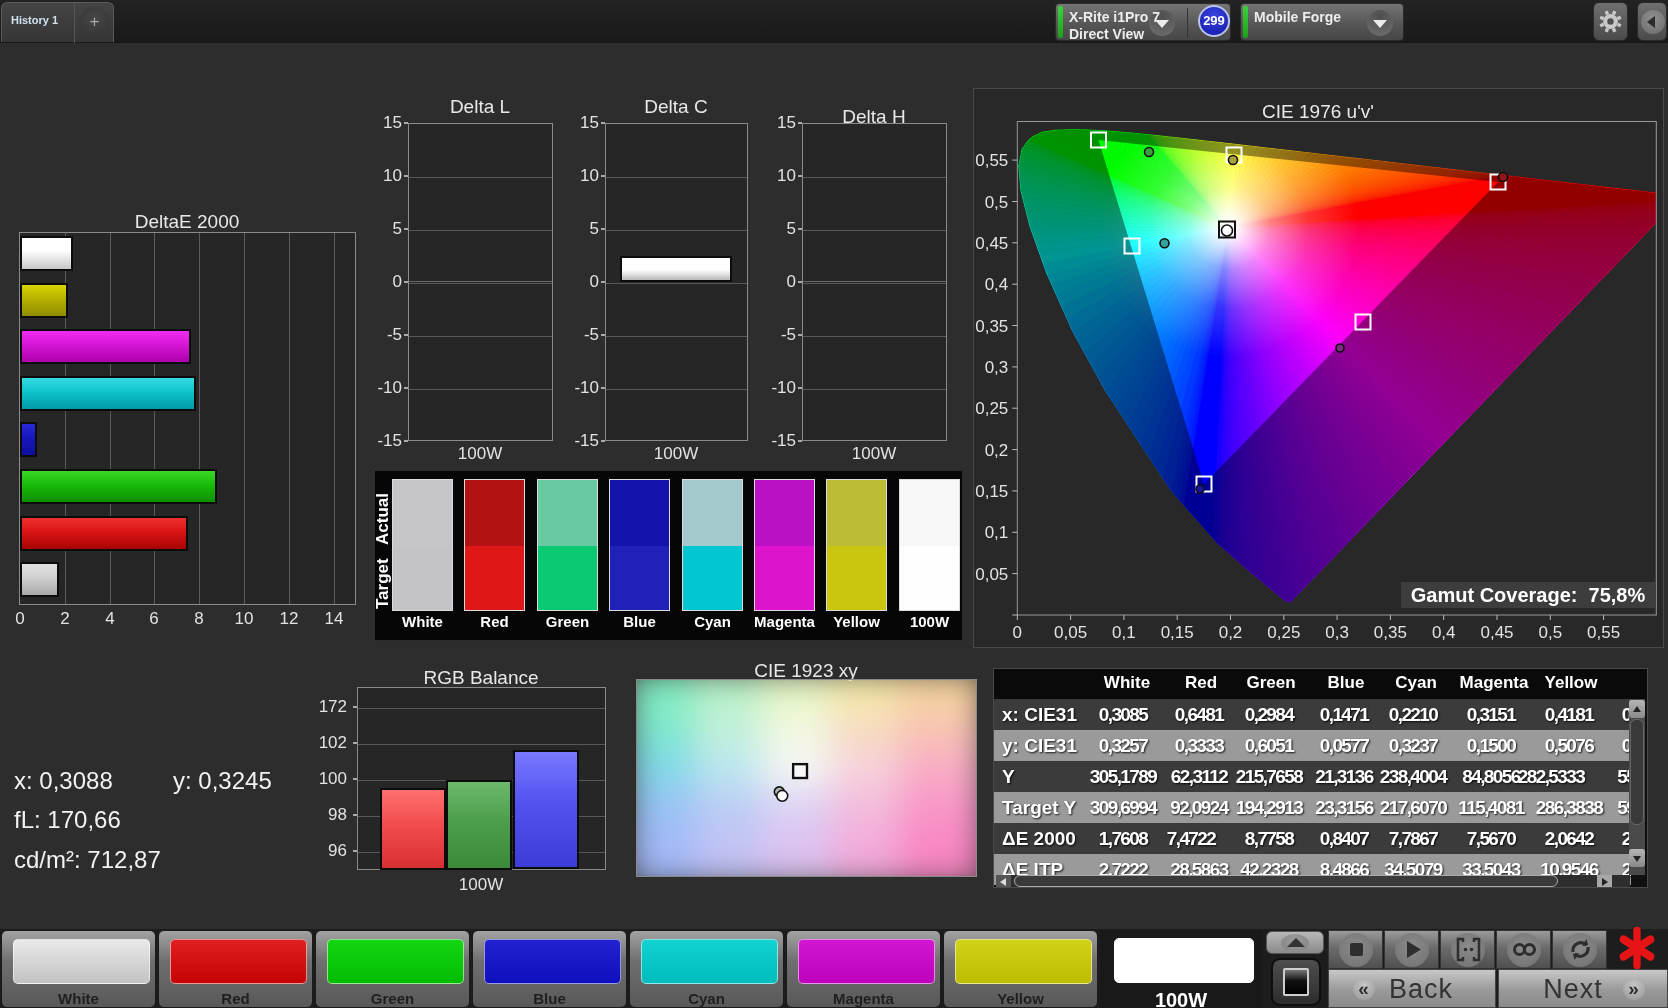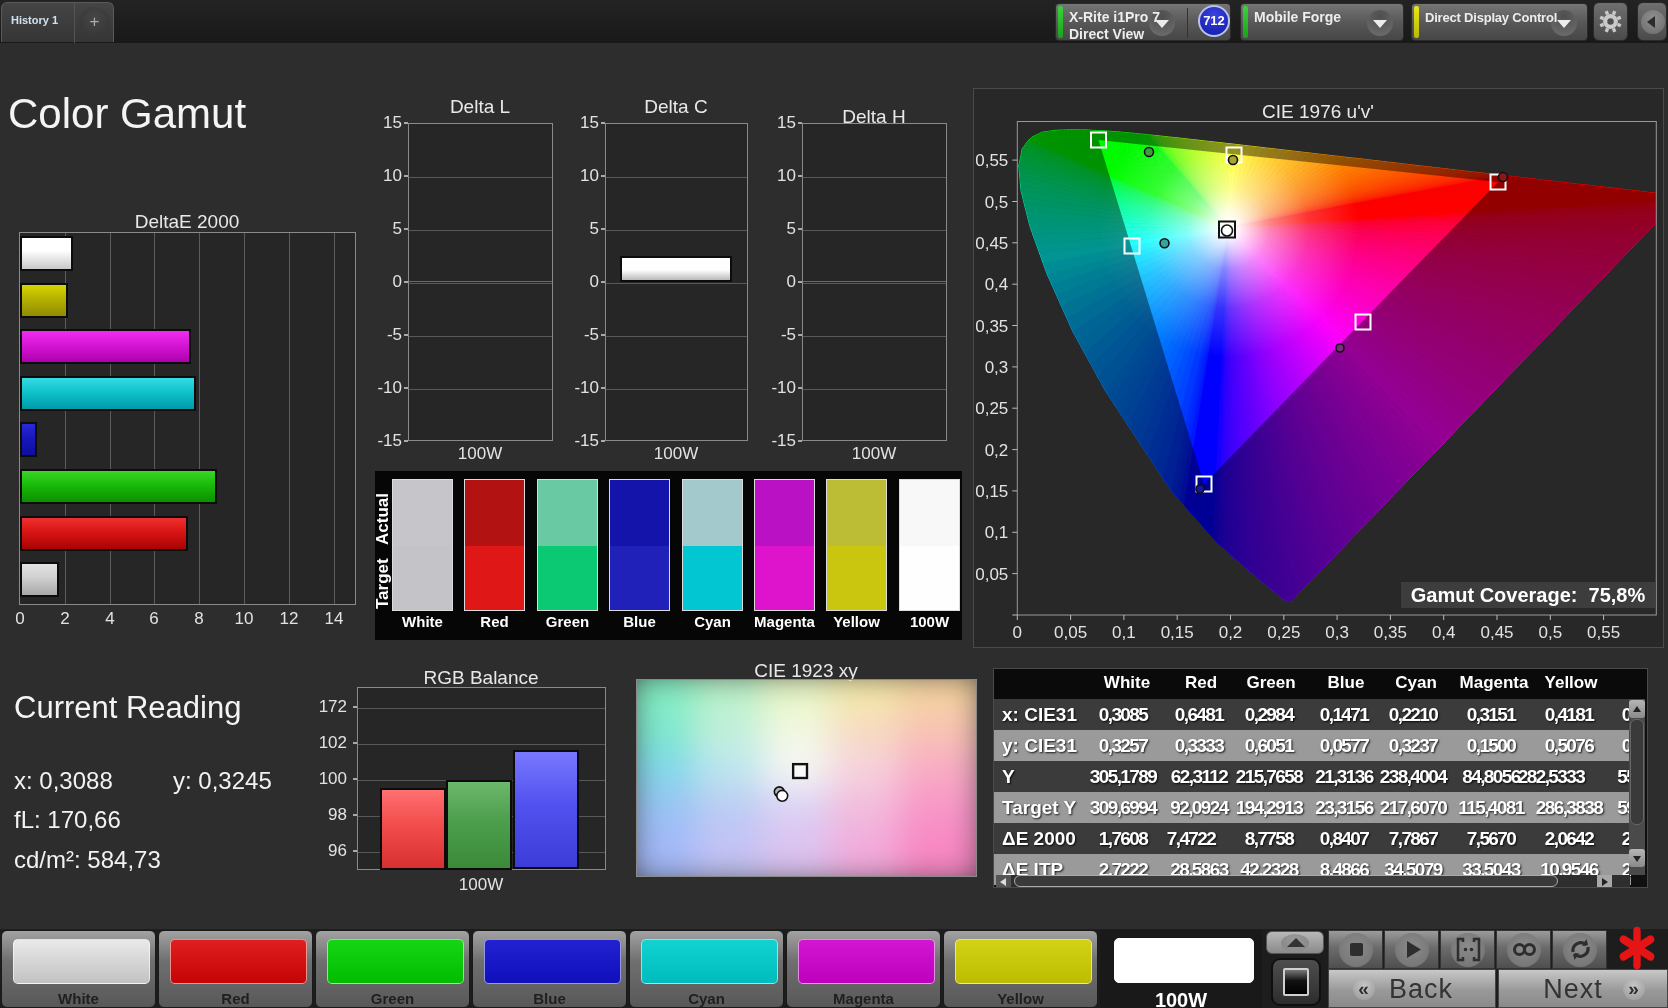--- a/index.html
+++ b/index.html
@@ -60,56 +60,49 @@
       <span class="sep"></span>
       <span class="plus">+</span>
     </div>
 <div class="dd" style="left:1055px;width:176px">
   <div class="stripe" style="background:linear-gradient(#39d439,#1da01d)"></div>
   <div class="ddt">X-Rite i1Pro 7</div>
       <div class="ddt2">Direct View</div>
   <div class="darr" style="left:93px"></div>
   <div style="position:absolute;left:131px;top:4px;width:1px;height:30px;background:#333"></div>
 </div>
-<div id="circ712">712</div>
+<div id="circ712">299</div>
 <div class="dd" style="left:1240px;width:164px">
   <div class="stripe" style="background:linear-gradient(#39d439,#1da01d)"></div>
   <div class="ddt">Mobile Forge</div>
   <div class="darr" style="left:126px"></div>
-</div>
-<div class="dd" style="left:1411px;width:177px">
-  <div class="stripe" style="background:linear-gradient(#e8e816,#b8b80a)"></div>
-  <div class="ddt" style="font-size:13px;letter-spacing:-0.2px;top:6px">Direct Display Control</div>
-  <div class="darr" style="left:139px"></div>
 </div>
 <div class="tbtn" style="left:1593px;width:35px"><svg width="33" height="37" viewBox="0 0 33 37">
         <g stroke="#c9c9c9" stroke-width="3.4">
           <line x1="23.4" y1="21.4" x2="26.8" y2="22.8"></line>
           <line x1="19.4" y1="25.4" x2="20.8" y2="28.8"></line>
           <line x1="13.6" y1="25.4" x2="12.2" y2="28.8"></line>
           <line x1="9.6" y1="21.4" x2="6.2" y2="22.8"></line>
           <line x1="9.6" y1="15.6" x2="6.2" y2="14.2"></line>
           <line x1="13.6" y1="11.6" x2="12.2" y2="8.2"></line>
           <line x1="19.4" y1="11.6" x2="20.8" y2="8.2"></line>
           <line x1="23.4" y1="15.6" x2="26.8" y2="14.2"></line>
         </g>
         <circle cx="16.5" cy="18.5" r="7.4" fill="#c9c9c9"></circle>
         <circle cx="16.5" cy="18.5" r="3.2" fill="#4f4f4f"></circle>
       </svg></div>
 <div class="tbtn" style="left:1637px;width:30px">
       <div style="position:absolute;left:3px;top:7px;width:24px;height:24px;border-radius:50%;background:radial-gradient(circle at 50% 35%,#909090,#6a6a6a)"></div>
       <div style="position:absolute;left:9px;top:13px;border-top:6px solid transparent;border-bottom:6px solid transparent;border-right:8px solid #2b2b2b"></div>
     </div>
 
-<div id="h1">Color Gamut</div>
-<div id="h2">Current Reading</div>
 <div class="cr" style="left:14px;top:767px">x: 0,3088</div>
 <div class="cr" style="left:173px;top:767px">y: 0,3245</div>
 <div class="cr" style="left:14px;top:806px">fL: 170,66</div>
-<div class="cr" style="left:14px;top:846px">cd/m²: 584,73</div>
+<div class="cr" style="left:14px;top:846px">cd/m²: 712,87</div>
 
 <div class="ctitle" style="left:187px;top:211px">DeltaE 2000</div>
 <div class="chart" id="de2000" style="left:19px;top:232px;width:337px;height:373px">
       <div class="vgrid" style="left:45px"></div>
       <div class="vgrid" style="left:90px"></div>
       <div class="vgrid" style="left:134px"></div>
       <div class="vgrid" style="left:179px"></div>
       <div class="vgrid" style="left:224px"></div>
       <div class="vgrid" style="left:269px"></div>
       <div class="vgrid" style="left:314px"></div>

